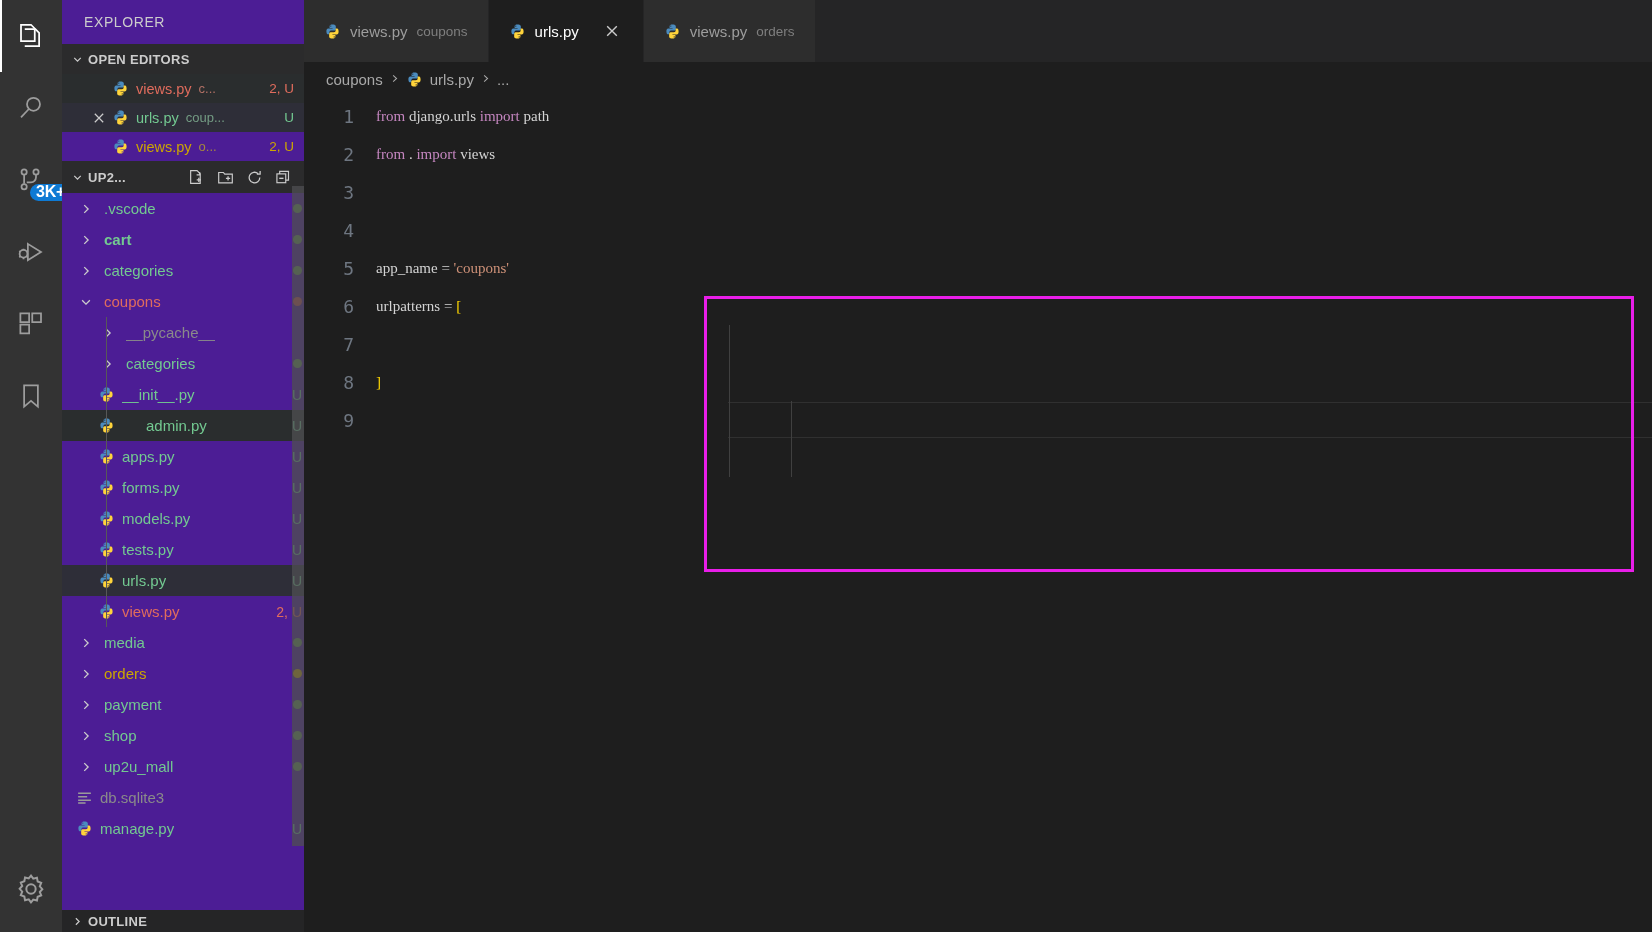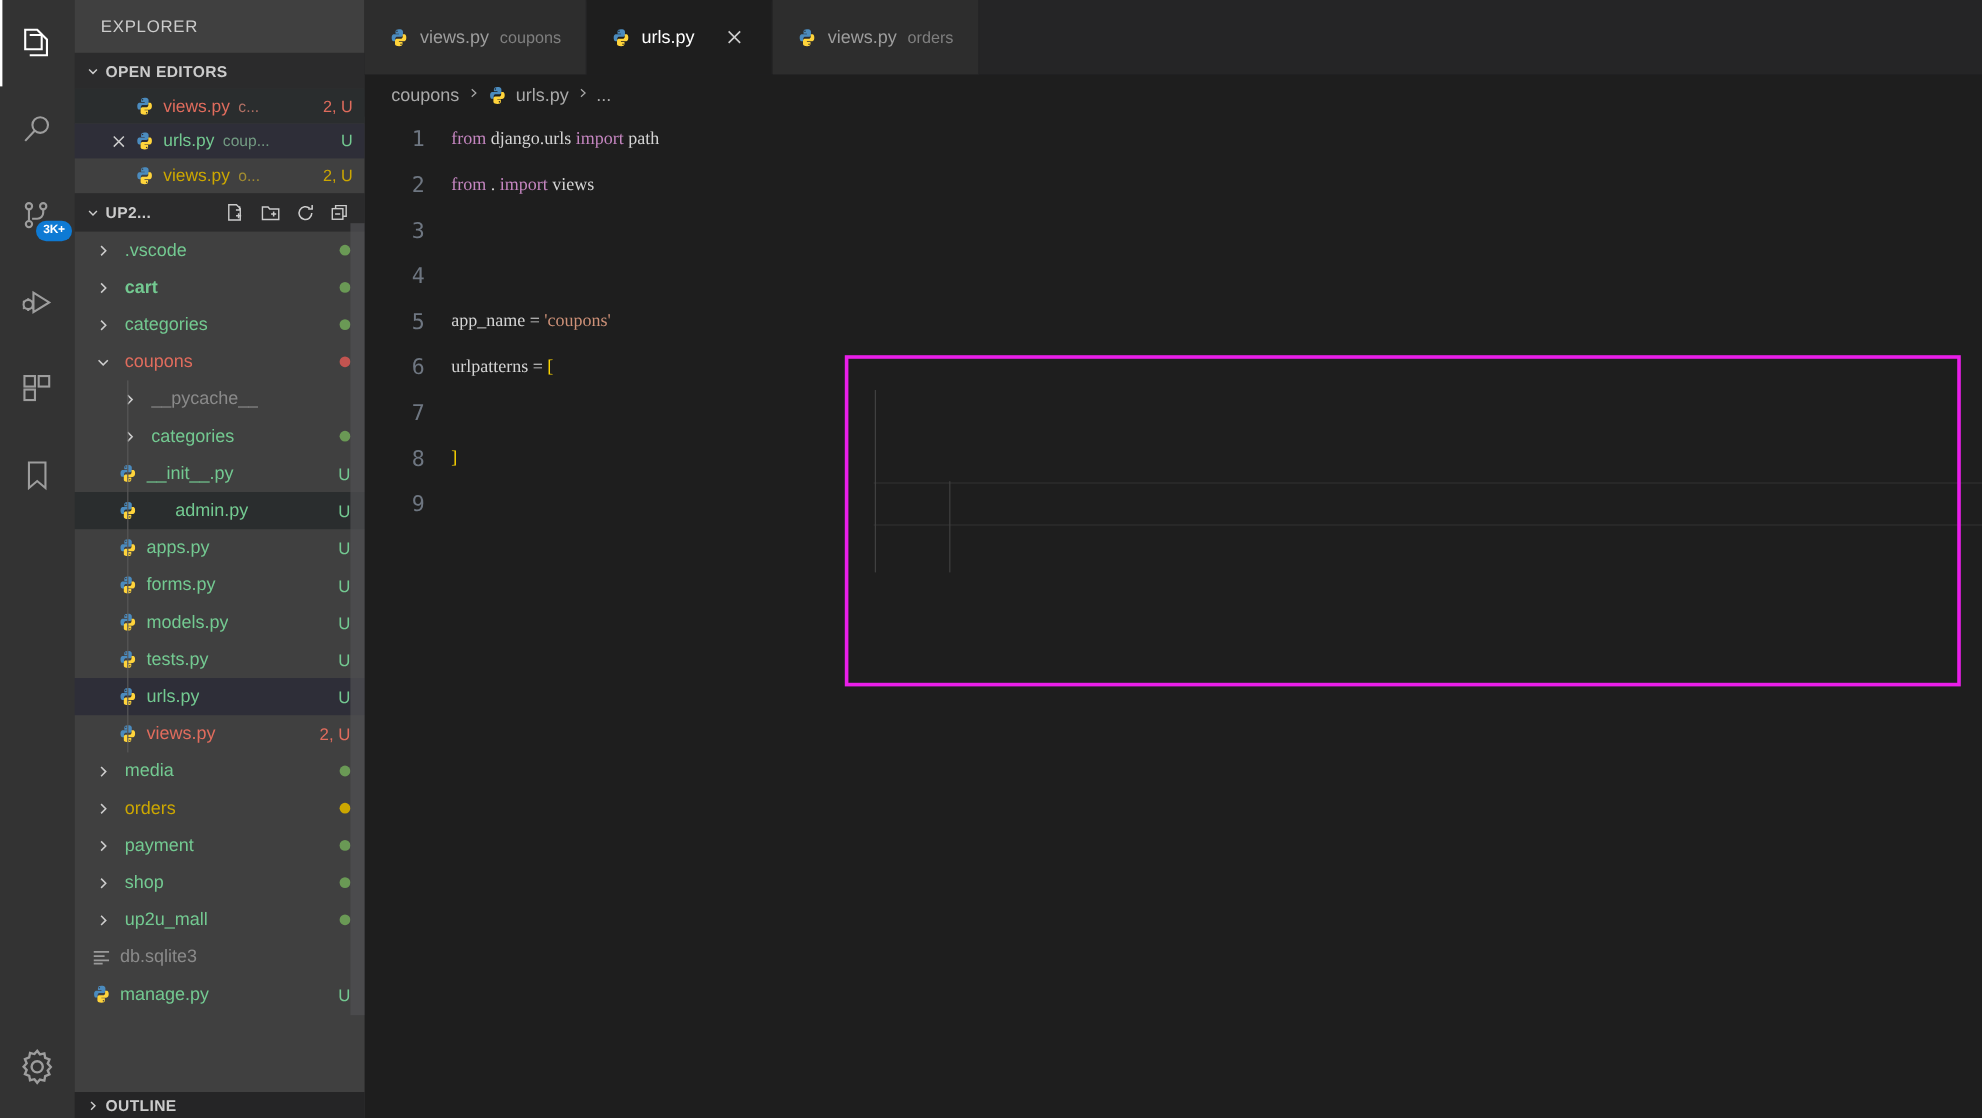--- a/index.html
+++ b/index.html
@@ -23,29 +23,29 @@
     position: relative;
   }
   .ab-item svg { display:block; }
   .ab-item.active::before {
     content:""; position:absolute; left:0; top:0; bottom:0; width:2px; background:#ffffff;
   }
   .ab-spacer { flex: 1 1 auto; }
   .badge {
     position: absolute; left: 30px; top: 40px;
     background: #0e7ad4; color: #ffffff;
-    font-size: 10px; font-weight: bold;
+    font-size: 16px; font-weight: bold;
     border-radius: 11px; padding: 1px 6px 2px 6px;
     line-height: 14px; letter-spacing: -0.2px;
   }
 
   
   .sidebar {
     width: 242px; flex: 0 0 242px; height: 932px;
-    background: #404040; position: relative; overflow: hidden;
+    background: #4c1d95; position: relative; overflow: hidden;
   }
   .sb-title {
     height: 44px; display:flex; align-items:center;
     padding-left: 22px; color:#cccccc; font-size: 14px;
     letter-spacing: 0.6px;
   }
   .section-header {
     height: 30px; display:flex; align-items:center;
     color:#cccccc; font-size: 13px; font-weight: bold;
     letter-spacing: 0.3px; padding-left: 6px;
@@ -70,21 +70,21 @@
   .oe-close { width: 26px; flex:0 0 26px; display:flex; align-items:center; justify-content:center; margin-left:24px;}
   .oe-indent { width: 50px; flex: 0 0 50px; }
   .pyicon { width: 17px; height: 17px; flex:0 0 17px; margin-right:7px; display:block;}
   .oe-name { white-space:nowrap; }
   .oe-desc { margin-left: 7px; font-size: 13px; opacity:.85; white-space:nowrap; overflow:hidden;}
   .oe-badge { margin-left:auto; font-size: 13.5px; white-space:nowrap; padding-left:8px;}
 
   
   .tree-row {
     height: 31px; display:flex; align-items:center;
-    font-size: 15px; padding-right: 12px; position:relative;
+    font-size: 15px; padding-right: 2px; position:relative;
     white-space:nowrap;
   }
   .tree-row.sel { background: #2e2e38; }
   .tree-row.hov { background: #2a2d2e; }
   .tr-arrow { width:20px; flex:0 0 20px; display:flex; align-items:center; justify-content:center; }
   .tr-name { overflow:hidden; text-overflow:ellipsis; }
   .tr-status { margin-left:auto; font-size: 14px; padding-left: 8px; }
   .tr-dot { margin-left:auto; width:9px; height:9px; border-radius:50%; flex:0 0 9px; }
   .guide { position:absolute; top:0; bottom:0; width:1px; background:#585858; }
 

